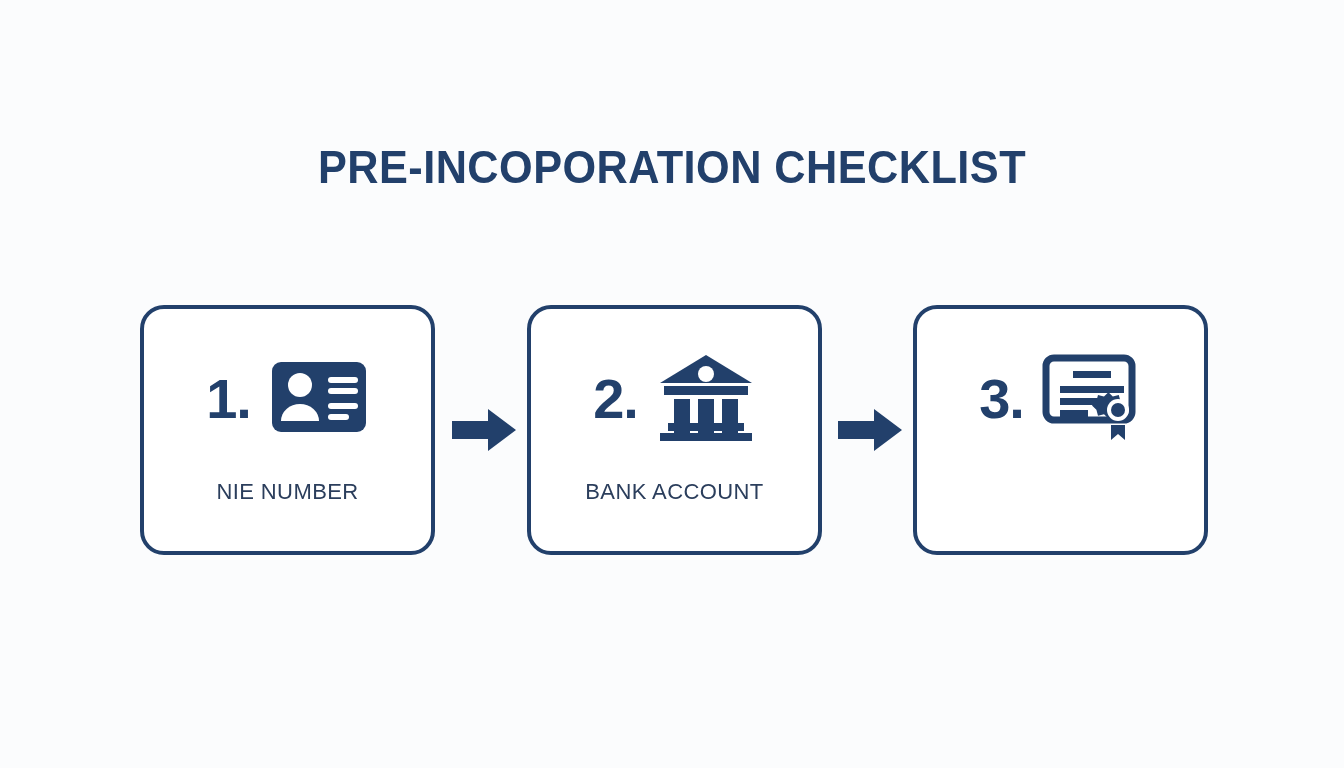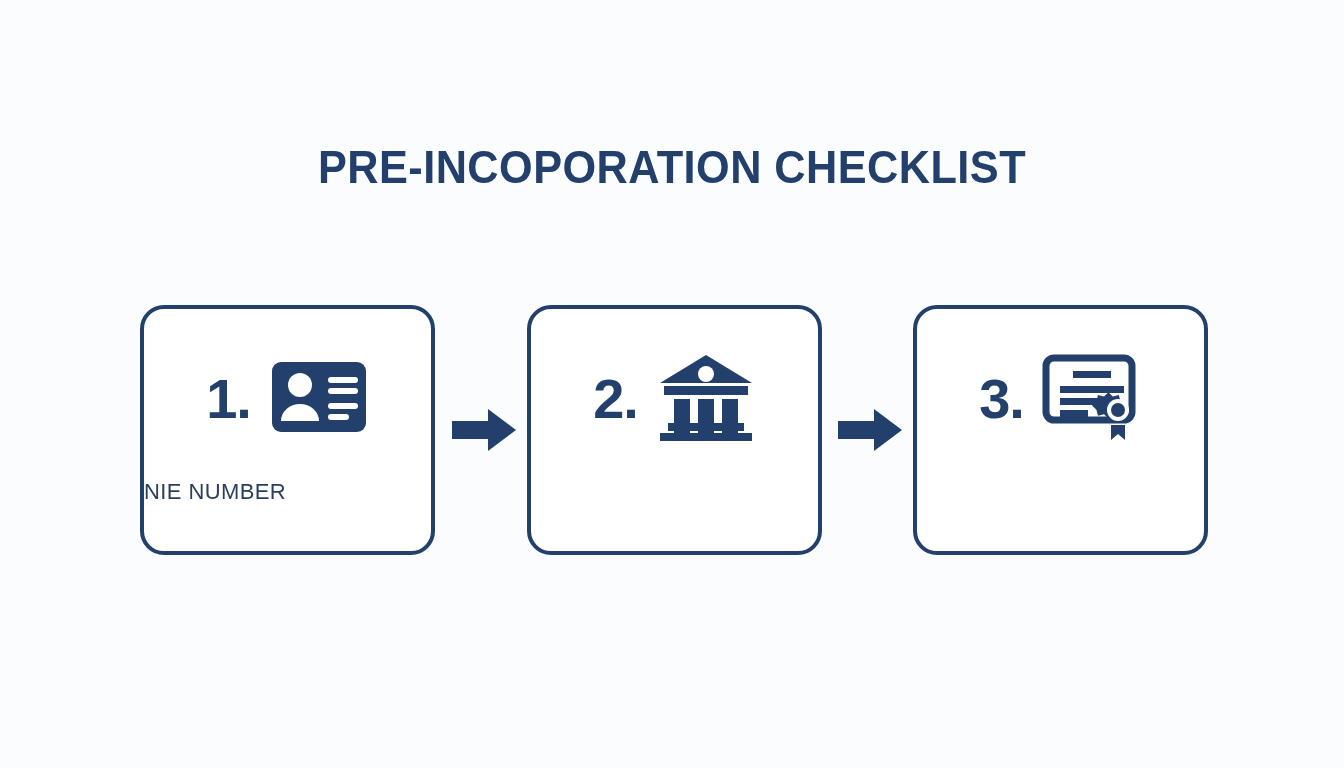--- a/index.html
+++ b/index.html
@@ -93,20 +93,21 @@
     align-items: center;
     justify-content: center;
   }
   .step-icon svg { display: block; }
 
   .step-label {
     position: absolute;
     left: 0;
     top: 170px;
     width: 100%;
+    text-align: center;
     font-family: "Liberation Sans", sans-serif;
     font-size: 22px;
     font-weight: normal;
     letter-spacing: 0.4px;
     color: #2b3e5c;
     white-space: nowrap;
   }
 
   
   .flow-arrow {
@@ -162,20 +163,21 @@
             <rect x="6" y="33" width="84" height="9" fill="#22406b"></rect>
             <rect x="16" y="46" width="16" height="36" fill="#22406b"></rect>
             <rect x="40" y="46" width="16" height="36" fill="#22406b"></rect>
             <rect x="64" y="46" width="16" height="36" fill="#22406b"></rect>
             <rect x="8" y="68" width="80" height="0" fill="#22406b"></rect>
             <rect x="10" y="70" width="76" height="8" fill="#22406b"></rect>
             <rect x="2" y="80" width="92" height="8" fill="#22406b"></rect>
           </svg>
         </div>
       </div>
+      <div class="step-label">BANK ACCOUNT</div>
     </div>
 
     <div class="flow-arrow a2">
       <svg width="64" height="44" viewBox="0 0 64 44" xmlns="http://www.w3.org/2000/svg">
         <path d="M0 13 L36 13 L36 1 L64 22 L36 43 L36 31 L0 31 Z" fill="#22406b"></path>
       </svg>
     </div>
 
     <div class="step-card c3">
       <div class="card-top">

